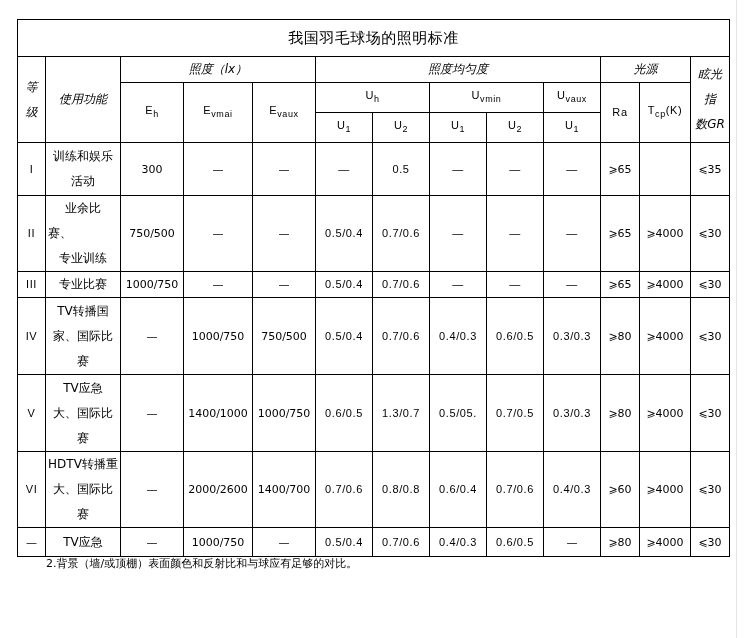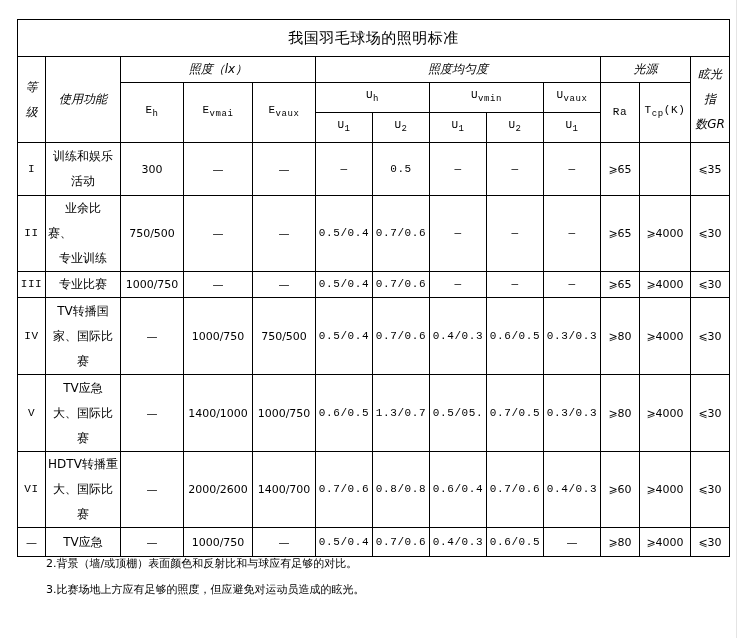--- a/index.html
+++ b/index.html
@@ -6,25 +6,25 @@
   body { width:753px; height:638px; position:relative; overflow:hidden;
          font-family:"DejaVu Sans", "Liberation Sans", sans-serif; color:#000; }
   .rightbar { position:absolute; left:736px; top:0; width:17px; height:638px;
               background:#ffffff; border-left:1px solid #e4e4e4; }
   table.std { position:absolute; left:17px; top:19px; border-collapse:collapse;
               table-layout:fixed; width:713px;padding-left:36px; }
   table.std td { border:1.5px solid #000; text-align:center; vertical-align:middle;
                  font-size:11px; padding:0 2px; line-height:25px; }
   .title { font-size:15px !important; text-align:center; letter-spacing:0.5px; height:36px; }
   .hdr { font-size:12px !important;font-style:italic; }
-  .mono { font-family:Liberation Mono, monospace; font-size:11px; letter-spacing:0.6px; }
+  .mono { font-family:Liberation Sans, sans-serif; font-size:11px; letter-spacing:0.6px; }
   sub { font-size:9px; vertical-align:-3px; }
   .cn { font-size:12px !important; line-height:25px;margin-left:32px; }
   .notes { position:absolute; left:23px; top:551px; font-size:11px; line-height:26px; }
-  .notes .indent { padding-left:23px; }
+  .notes .indent { padding-left:23px;text-align:right; }
 </style>
 </head>
 <body>
 
 <div class="rightbar"></div>
 
 <table class="std">
   <colgroup>
     <col style="width:28px">
       <col style="width:75px">
@@ -209,14 +209,13 @@
     <td>—</td>
     <td>⩾80</td>
     <td>⩾4000</td>
     <td>⩽30</td>
   </tr>
 </tbody>
   </table>
 
 <div class="notes">
   <div class="indent">2.背景（墙/或顶棚）表面颜色和反射比和与球应有足够的对比。</div>
-  <div class="indent">3.比赛场地上方应有足够的照度，但应避免对运动员造成的眩光。</div>
 </div>
 
 </body></html>

